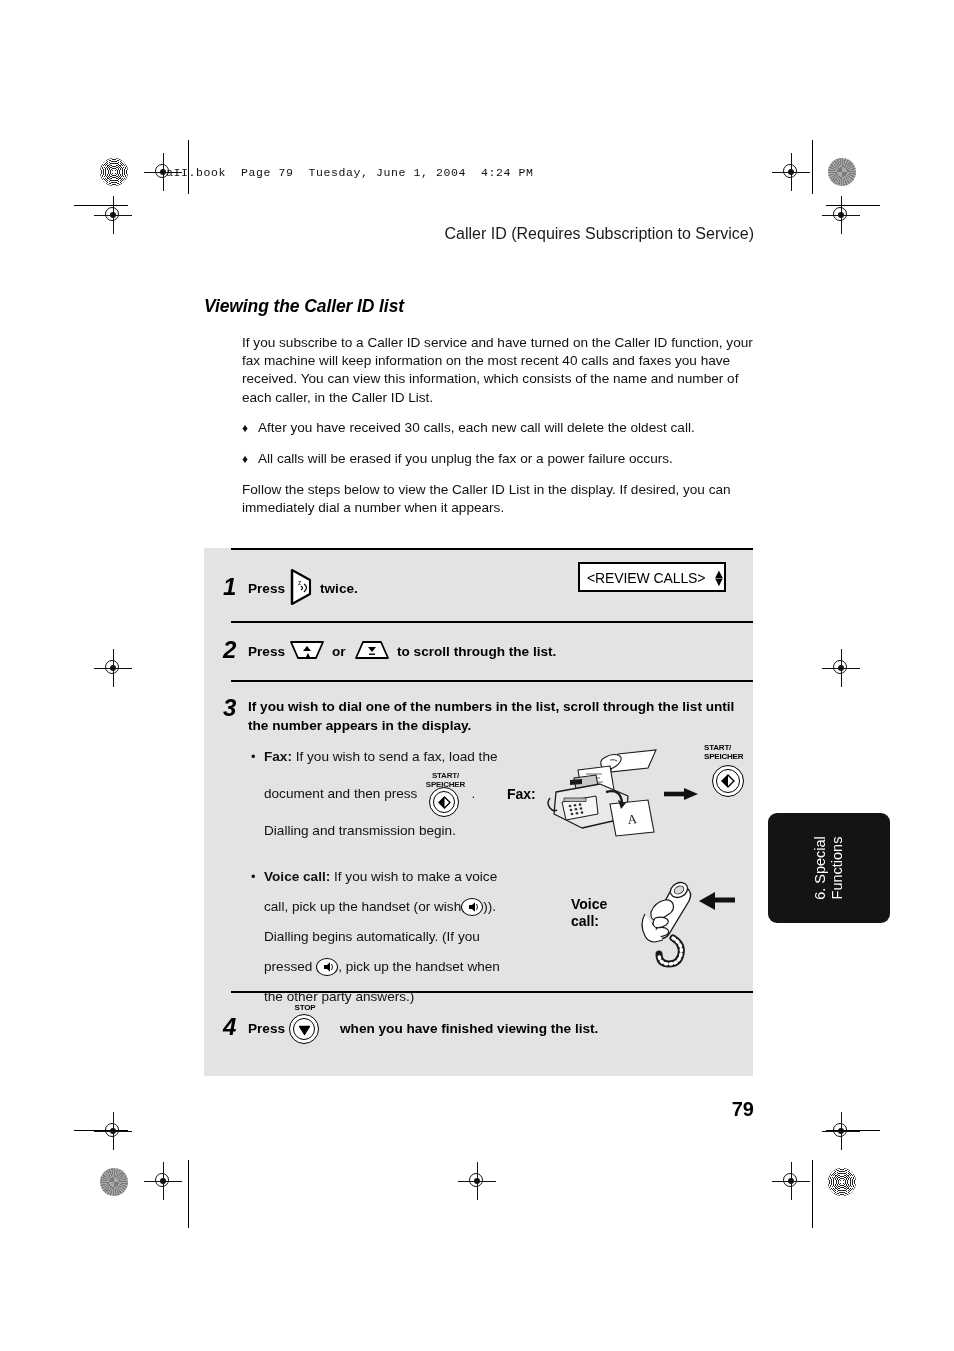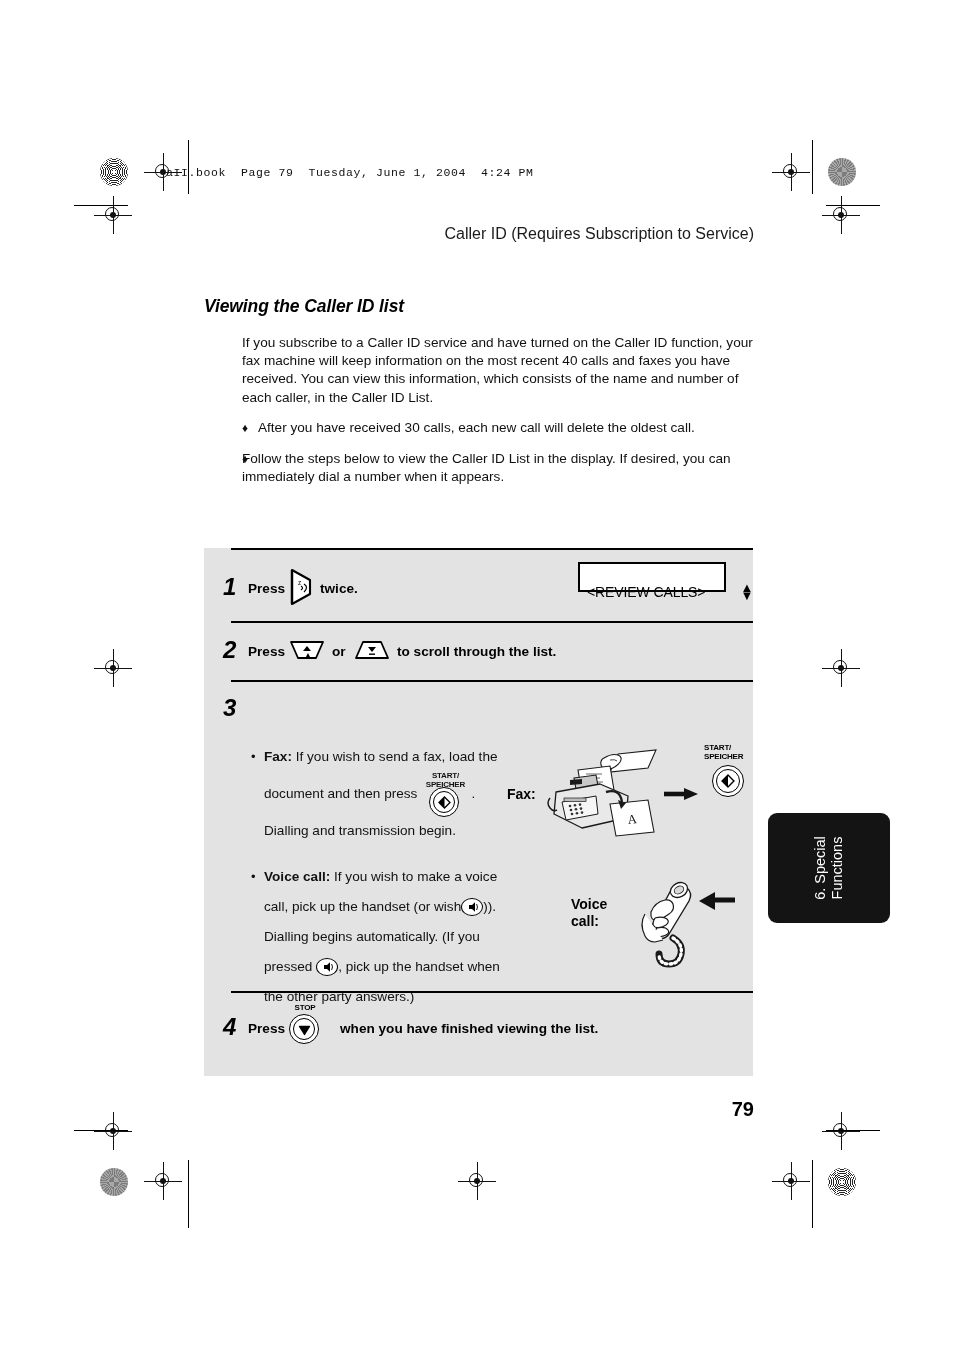--- a/index.html
+++ b/index.html
@@ -170,24 +170,23 @@
     background: #fff;
     vertical-align: middle;
   }
 
   
   .lcd {
     position: absolute;
     border: 2px solid #000;
     background: #fff;
     display: flex;
-    align-items: flex-start;
+    align-items: flex-end;
     padding: 20px 6px 4px 7px;
     box-sizing: border-box;
-    gap: 28px;
   }
   .lcd-text {
     font-size: 14px;
     letter-spacing: -0.1px;
     white-space: nowrap;
   }
   .lcd-arrows {
     display: flex;
     flex-direction: column;
     align-items: center;
@@ -339,20 +338,21 @@
 
 <div class="intro">
   <p>If you subscribe to a Caller ID service and have turned on the Caller ID function, your fax machine will keep information on the most recent 40 calls and faxes you have received. You can view this information, which consists of the name and number of each caller, in the Caller ID List.</p>
   <ul class="bullets">
     <li>
       <span class="dia">♦</span>
       <span>After you have received 30 calls, each new call will delete the oldest call.</span>
     </li>
     <li>
       <span class="dia">♦</span>
+      <span>All calls will be erased if you unplug the fax or a power failure occurs.</span>
     </li>
   </ul>
   <p style="margin-top:2px;">Follow the steps below to view the Caller ID List in the display. If desired, you can immediately dial a number when it appears.</p>
 </div>
 
 <div class="steps">
 
   <div class="rule" style="top:0px;"></div>
   <div class="rule" style="top:73px;"></div>
   <div class="rule" style="top:132px;"></div>
@@ -392,20 +392,21 @@
   <div style="position:absolute; left:150px; top:92px;">
     <svg width="36" height="20" viewBox="0 0 36 20">
       <path d="M9 2 L27 2 L34 18 L2 18 Z" fill="#ffffff" stroke="#000" stroke-width="1.8" stroke-linejoin="round"></path>
       <path d="M14 7 L22 7 L18 12 Z" fill="#000"></path>
       <rect x="15" y="13.5" width="6" height="1.4" fill="#000"></rect>
     </svg>
   </div>
   <div class="steptext" style="left:193px; top:94px;">to  scroll through the list.</div>
 
   <div class="stepnum" style="left:19px; top:148px;">3</div>
+  <div class="steptext" style="left:44px; top:149px; width:490px;">If you wish to dial one of the numbers in the list, scroll through the list until the number appears in the display.</div>
 
   <div class="sub" style="left:60px; top:194px; width:280px;">
     <span class="dot">•</span>
     <div>
       <b>Fax:</b>
       <span>If you wish to send a fax, load the</span>
     </div>
     <div style="height:44px; display:flex; align-items:center;">
       <span>document and then press</span>
       <span style="position:relative; display:inline-block; width:44px; height:42px; margin-left:6px;">

